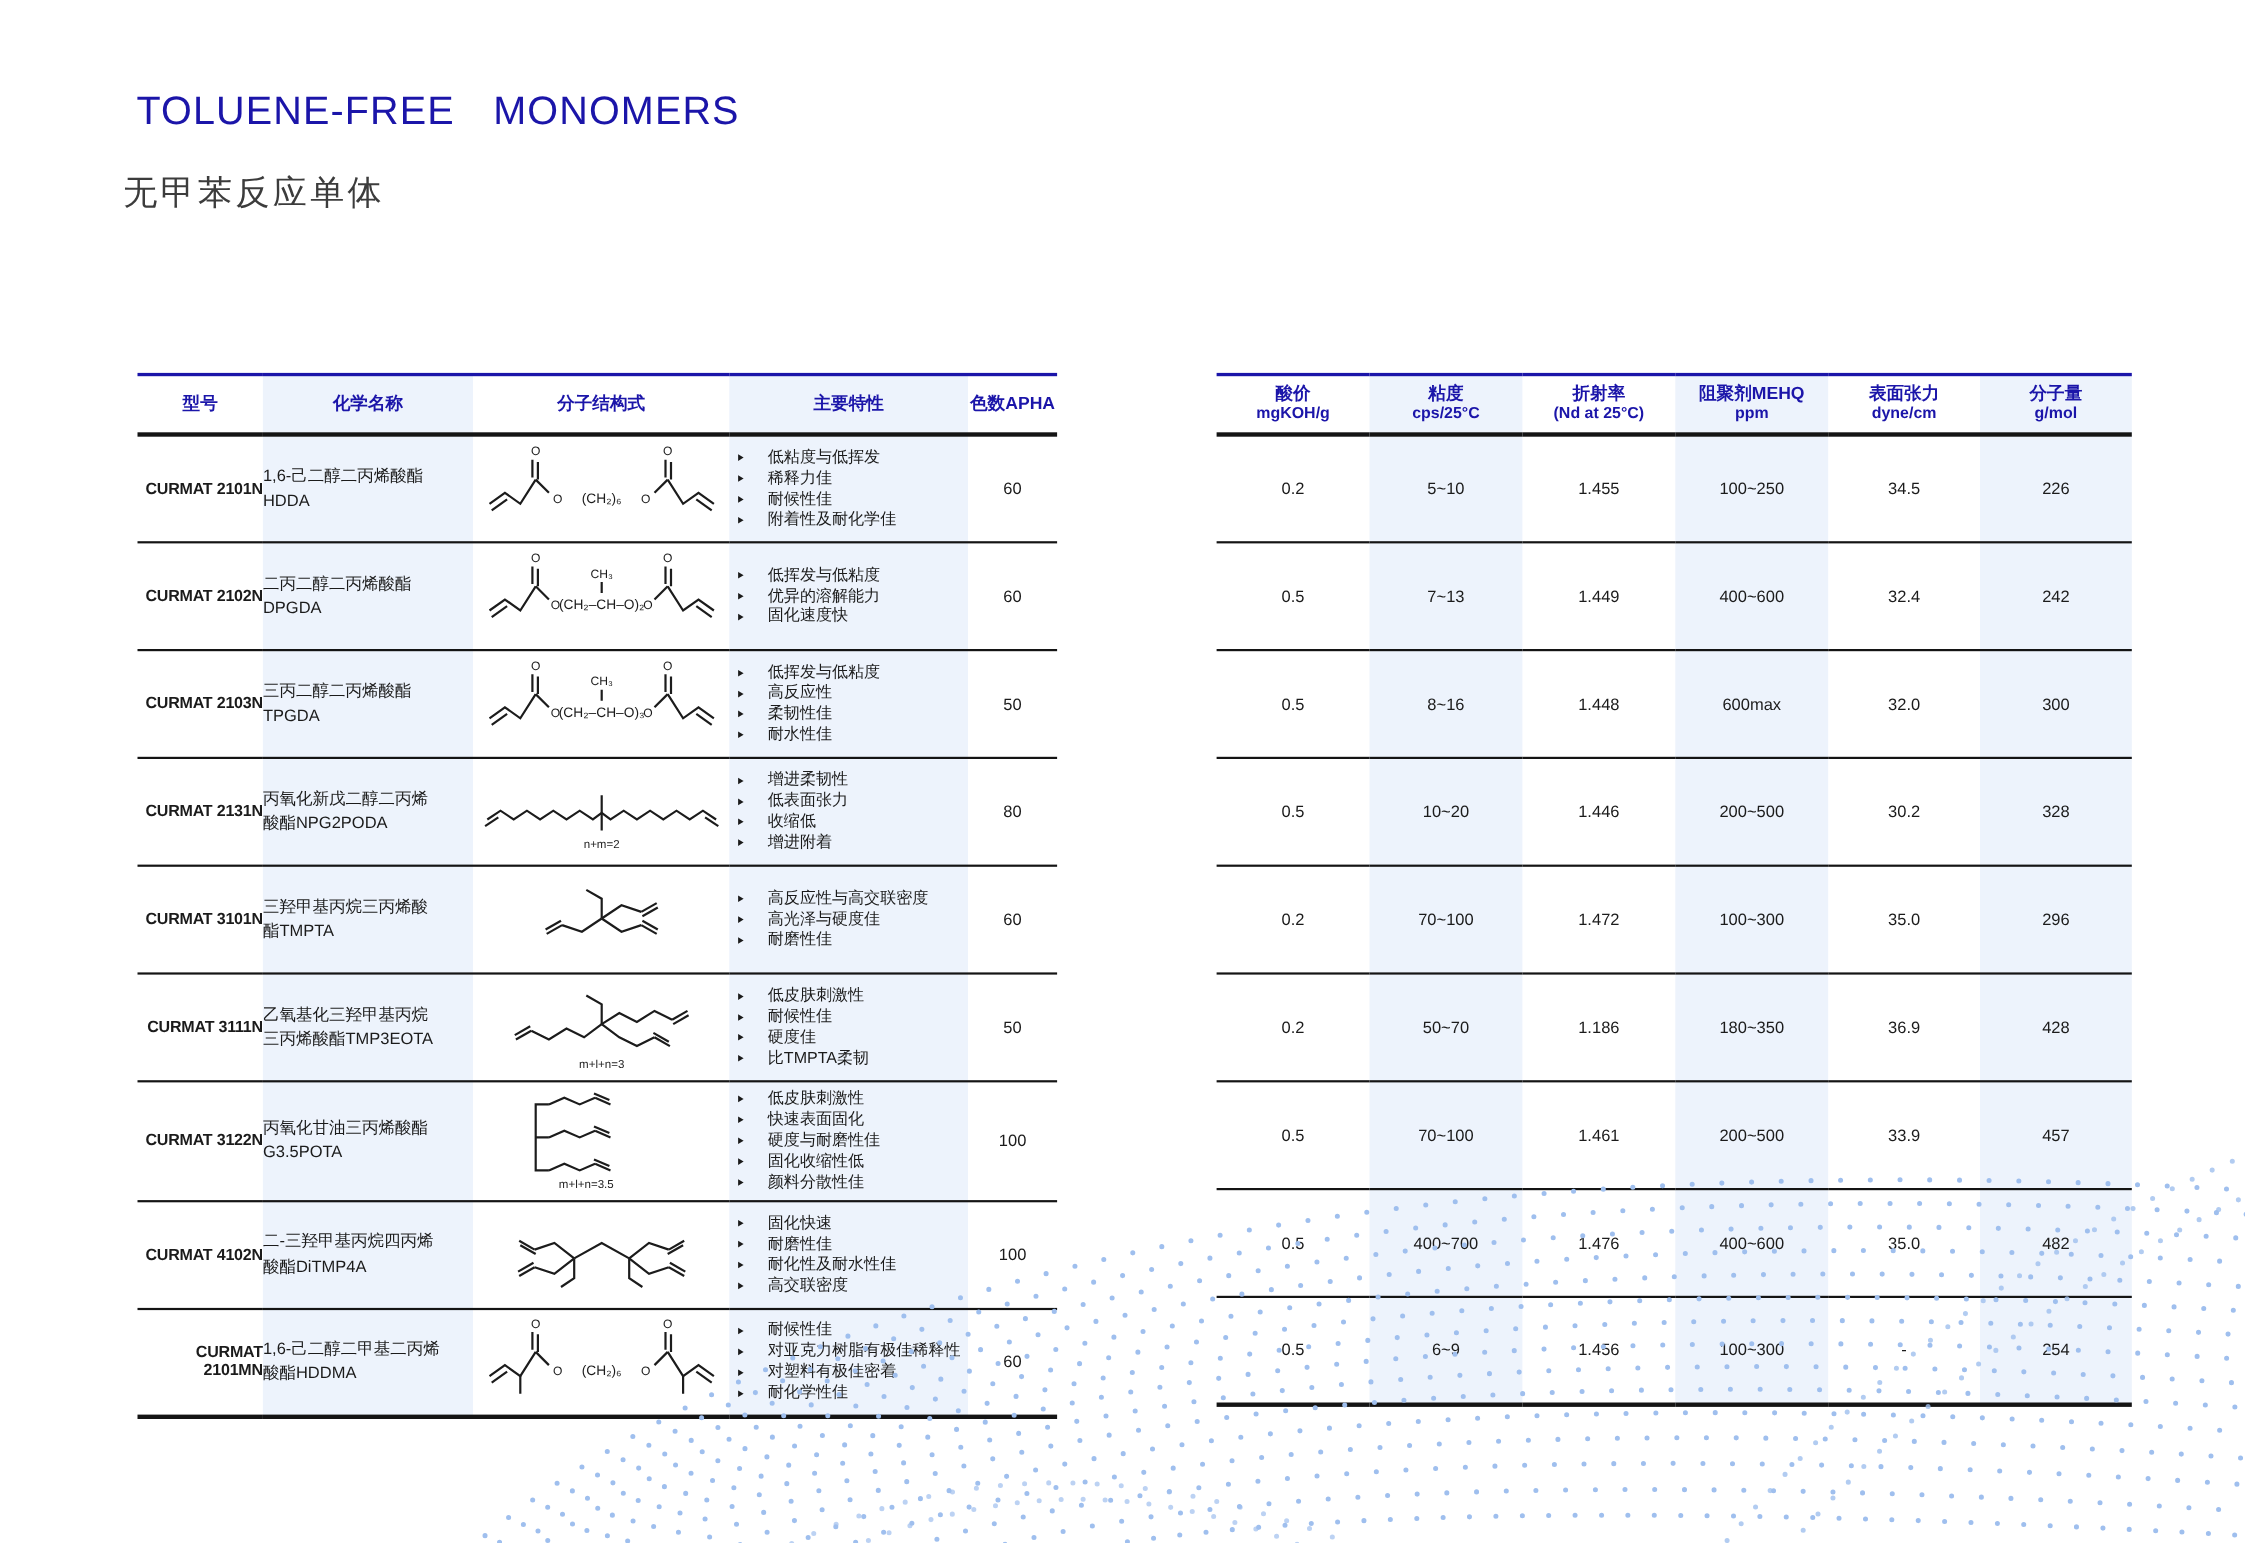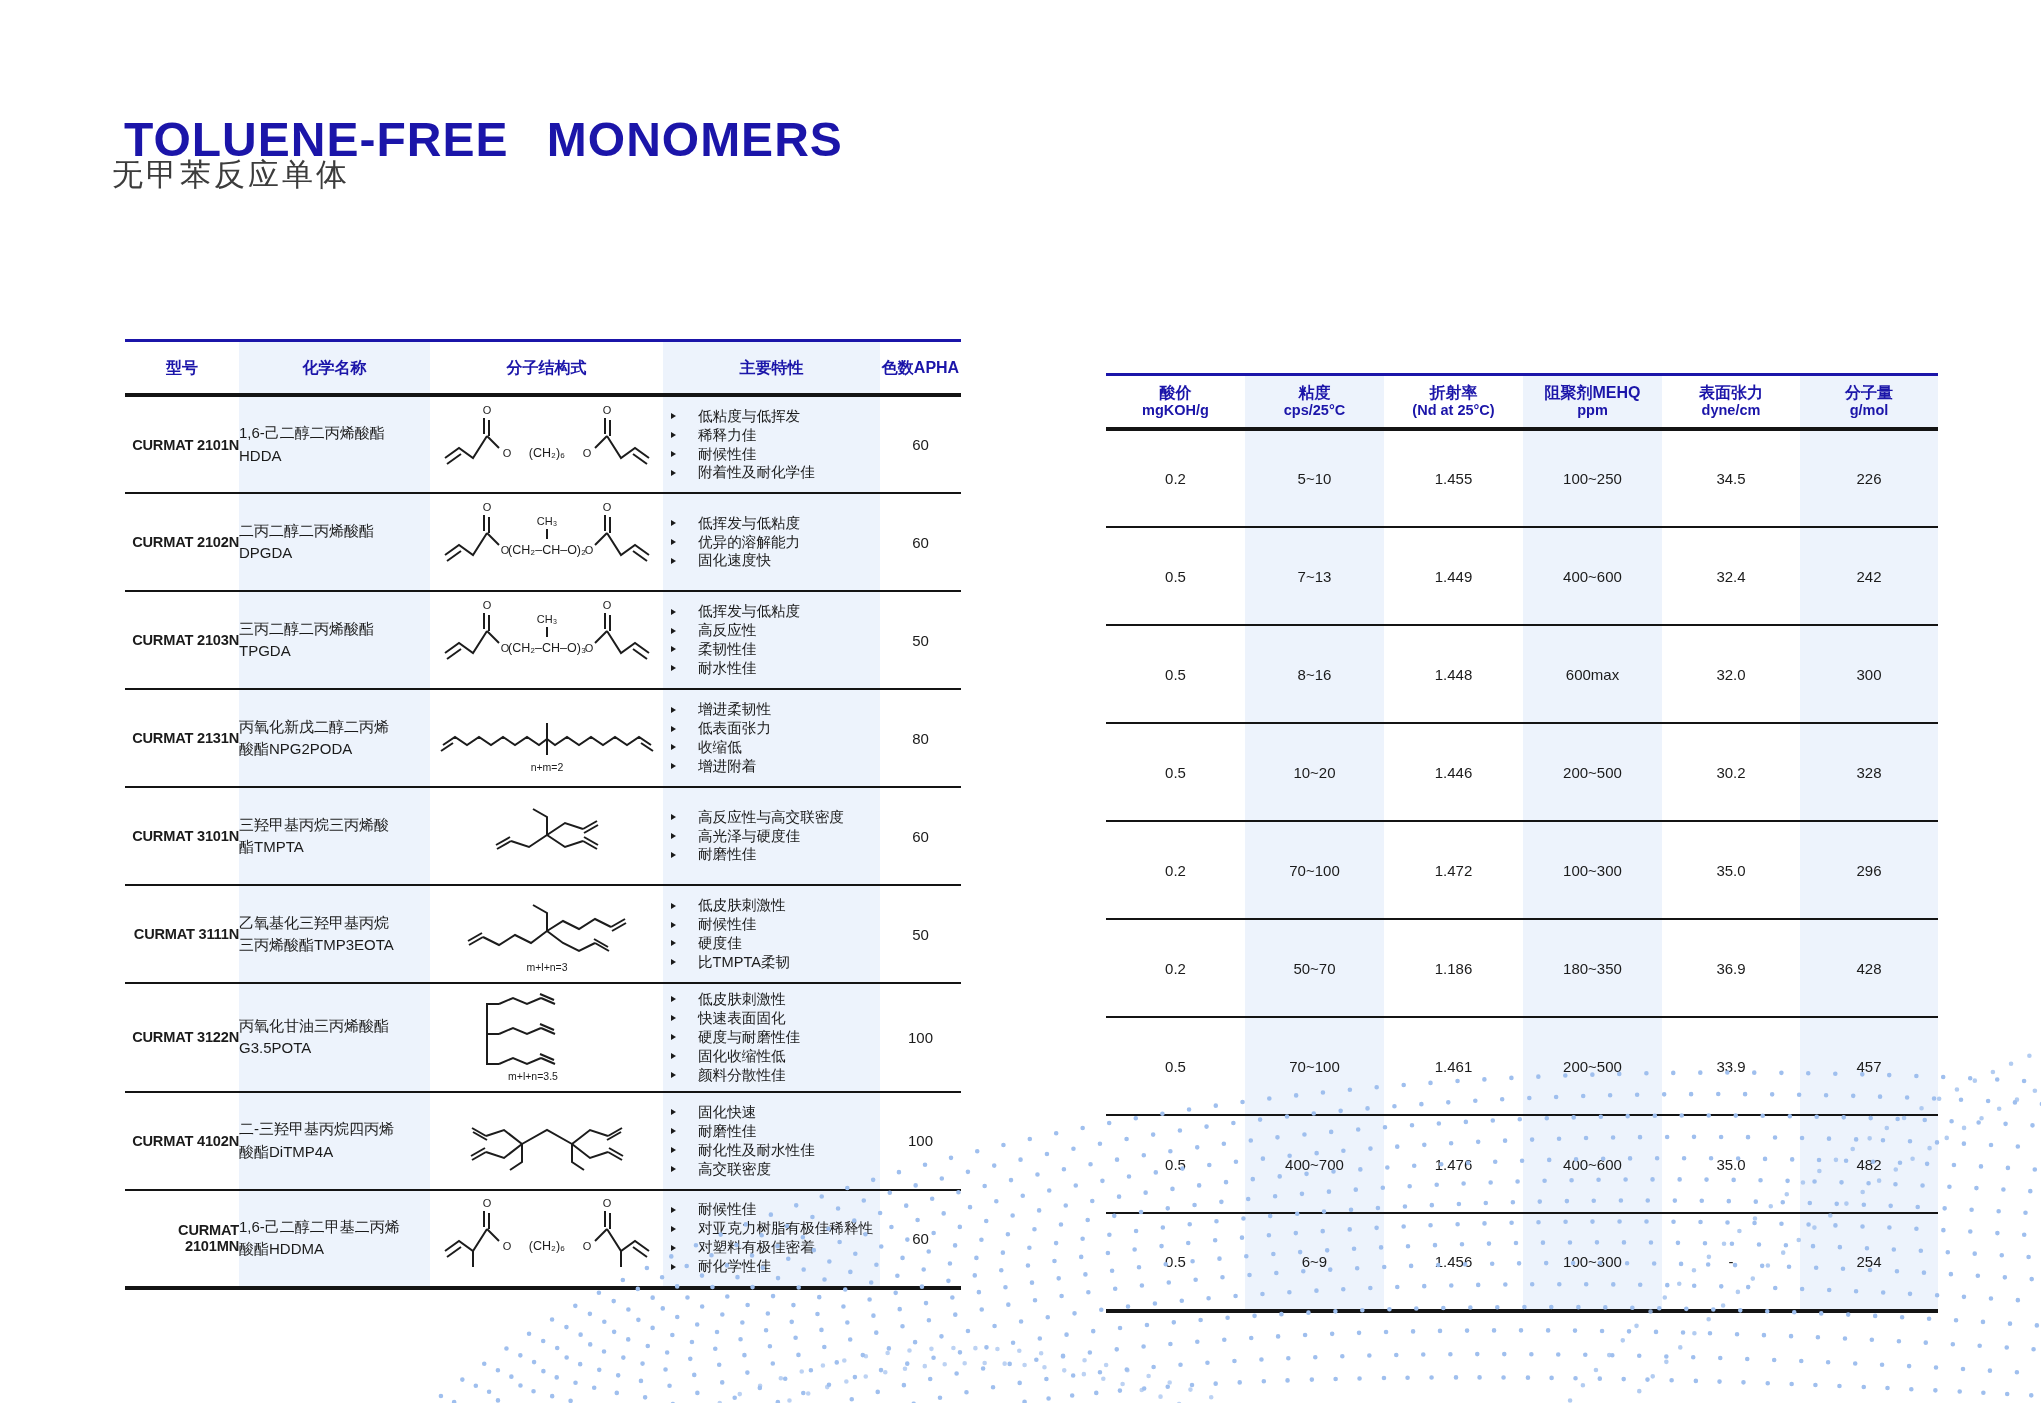--- a/index.html
+++ b/index.html
@@ -1,26 +1,26 @@
 <!DOCTYPE html>
 <html><head>
 <meta charset="utf-8">
 <style>
   html,body{margin:0;padding:0;background:#ffffff;}
   .page{position:relative;width:2041px;height:1403px;background:#fff;overflow:hidden;
         font-family:"Liberation Sans","DejaVu Sans",sans-serif;color:#1b1b1b;}
   
-  .title{position:absolute;left:124px;top:112px;margin:0;font-size:48px;font-weight:bold;
+  .title{position:absolute;left:124px;top:80px;margin:0;font-size:36px;font-weight:normal;
          letter-spacing:1px;word-spacing:24px;color:#1b15a9;}
   .subtitle{position:absolute;left:112px;top:154px;font-size:31px;letter-spacing:3px;color:#3c3c3c;}
   
   .tables{position:absolute;left:0;top:339px;}
   table{border-collapse:collapse;table-layout:fixed;position:absolute;top:0;}
   .t-left{left:125px;width:836px;}
-  .t-right{left:1106px;width:832px;margin-top:34px;}
+  .t-right{left:1106px;width:832px;}
   col.stripe{background:#edf3fc;}
   thead tr{border-top:3px solid #1b15a9;border-bottom:4px solid #141414;}
   tbody tr{border-bottom:2.5px solid #141414;height:98px;}
   tbody tr:last-child{border-bottom-width:4px;}
   th{height:47px;color:#1b15a9;font-size:16px;font-weight:bold;text-align:center;line-height:1.2;padding:2px 0;}
   th .l2{display:block;font-size:14.5px;}
   td{font-size:15px;vertical-align:middle;text-align:center;padding:0;}
   td.model{font-weight:bold;text-align:right;padding-left:2px;font-size:14.6px;letter-spacing:-.2px;}
   td.cname{text-align:left;padding-left:0;line-height:1.5;font-size:15px;}
   td.feat{text-align:left;padding:6px 2px 6px 8px;}

